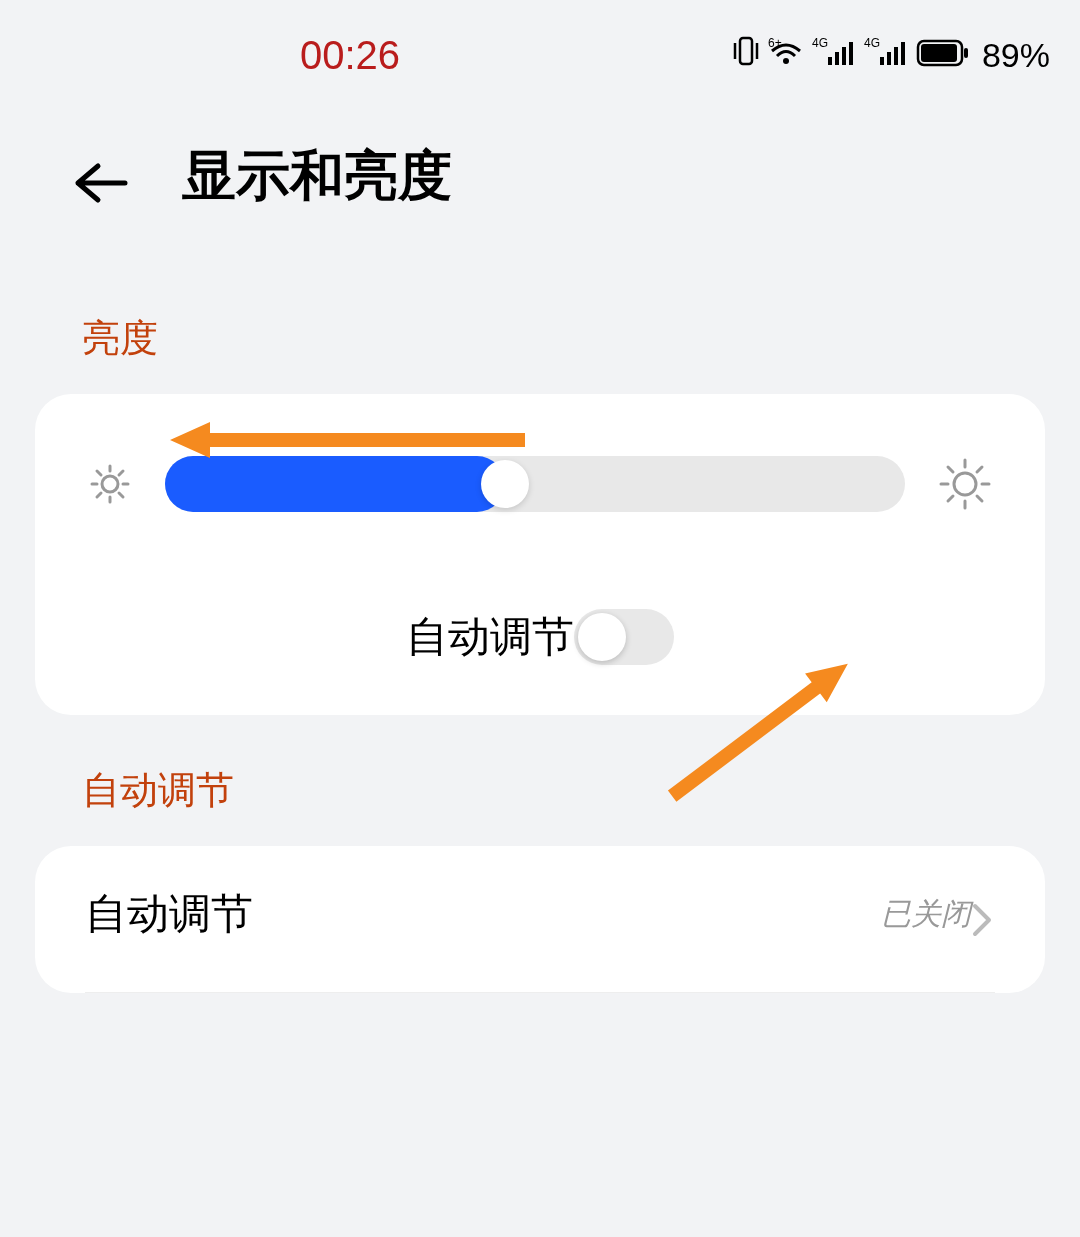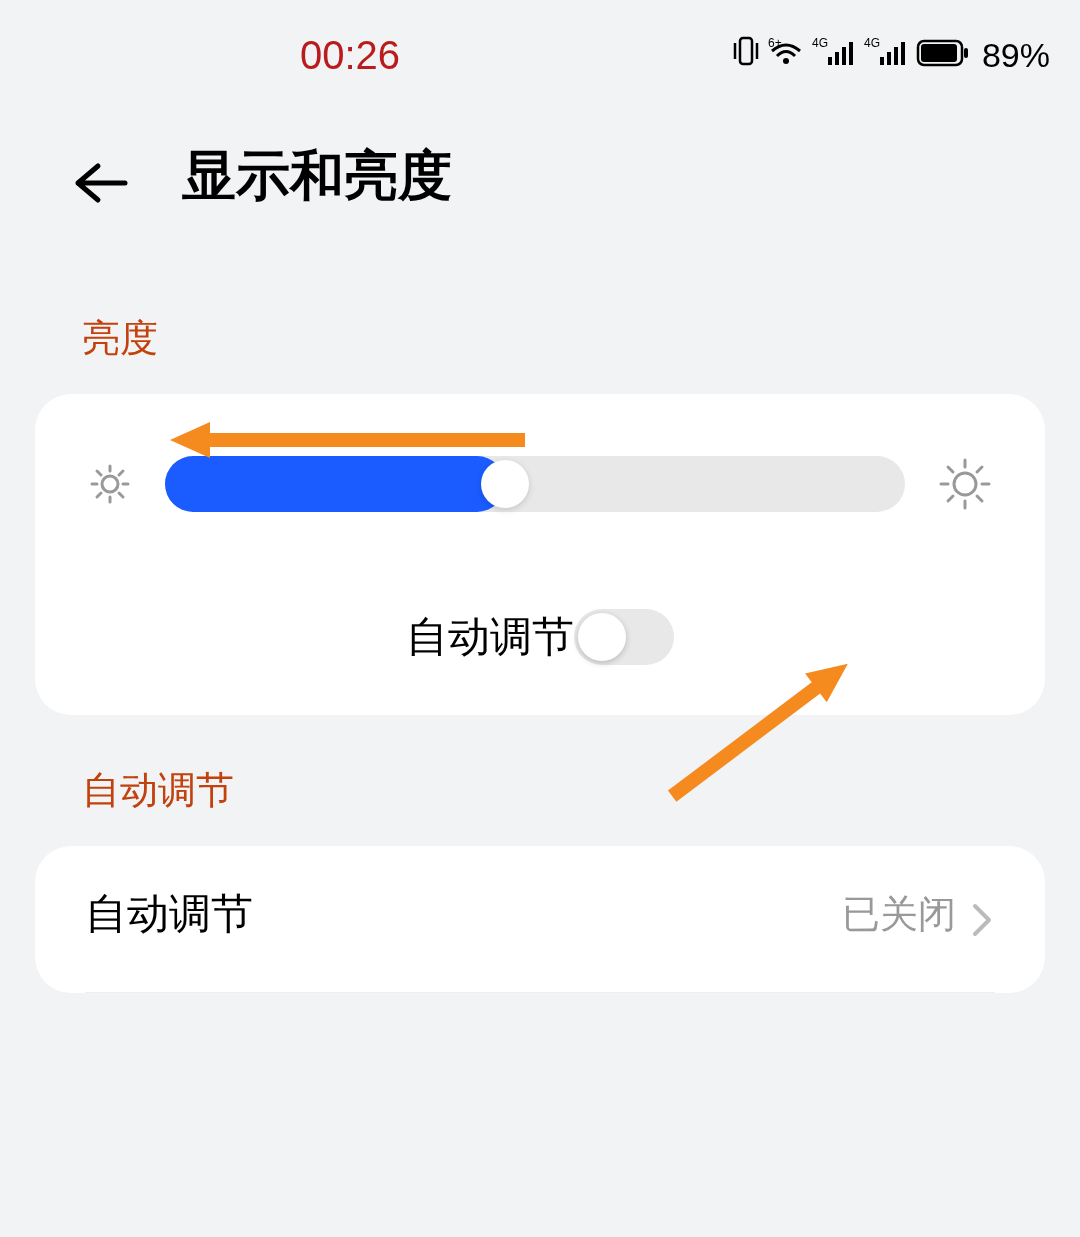--- a/index.html
+++ b/index.html
@@ -132,24 +132,24 @@
       padding: 40px 50px 50px 50px;
       display: flex;
       align-items: center;
       justify-content: center;
     }
     .setting-label {
       font-size: 42px;
       color: #000;
     }
     .setting-value {
-      font-size: 38px;
+      font-size: 30px;
       color: #999;
       margin-left: auto;
-      margin-right: 15px;
+      font-style: italic;
     }
     
     
     .toggle {
       width: 100px;
       height: 56px;
       background: #e8e8e8;
       border-radius: 28px;
       position: relative;
     }

